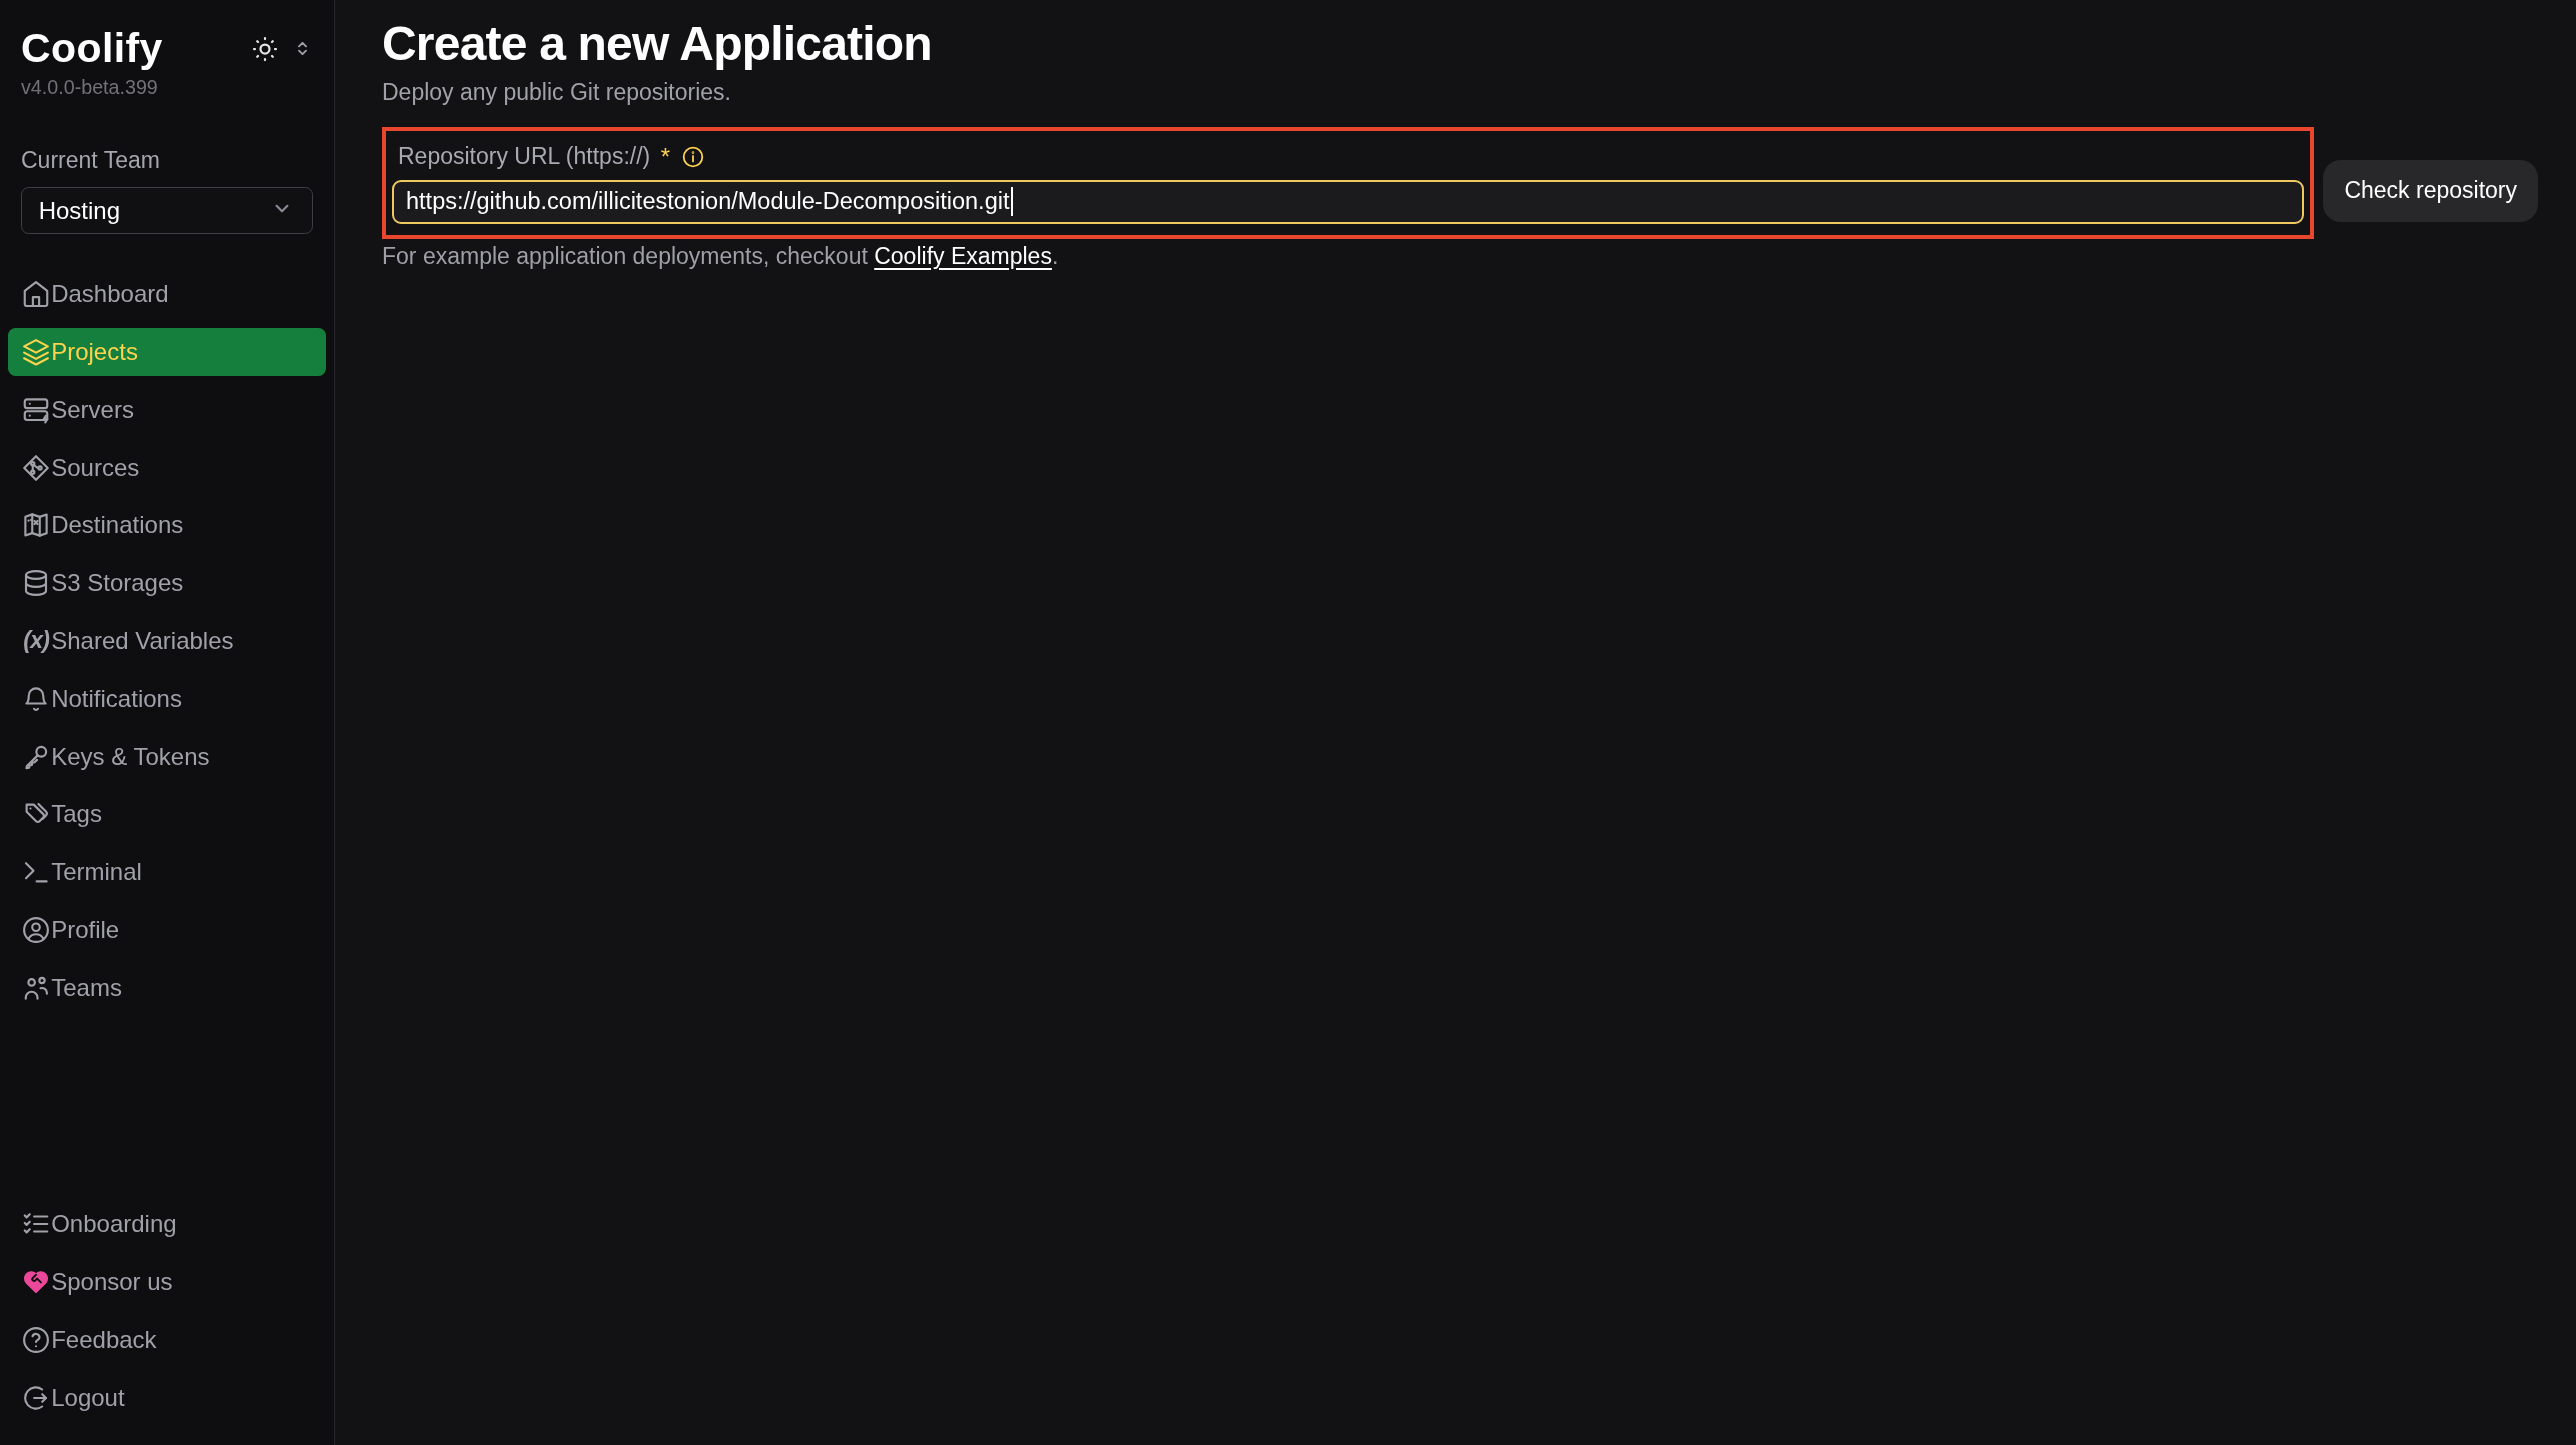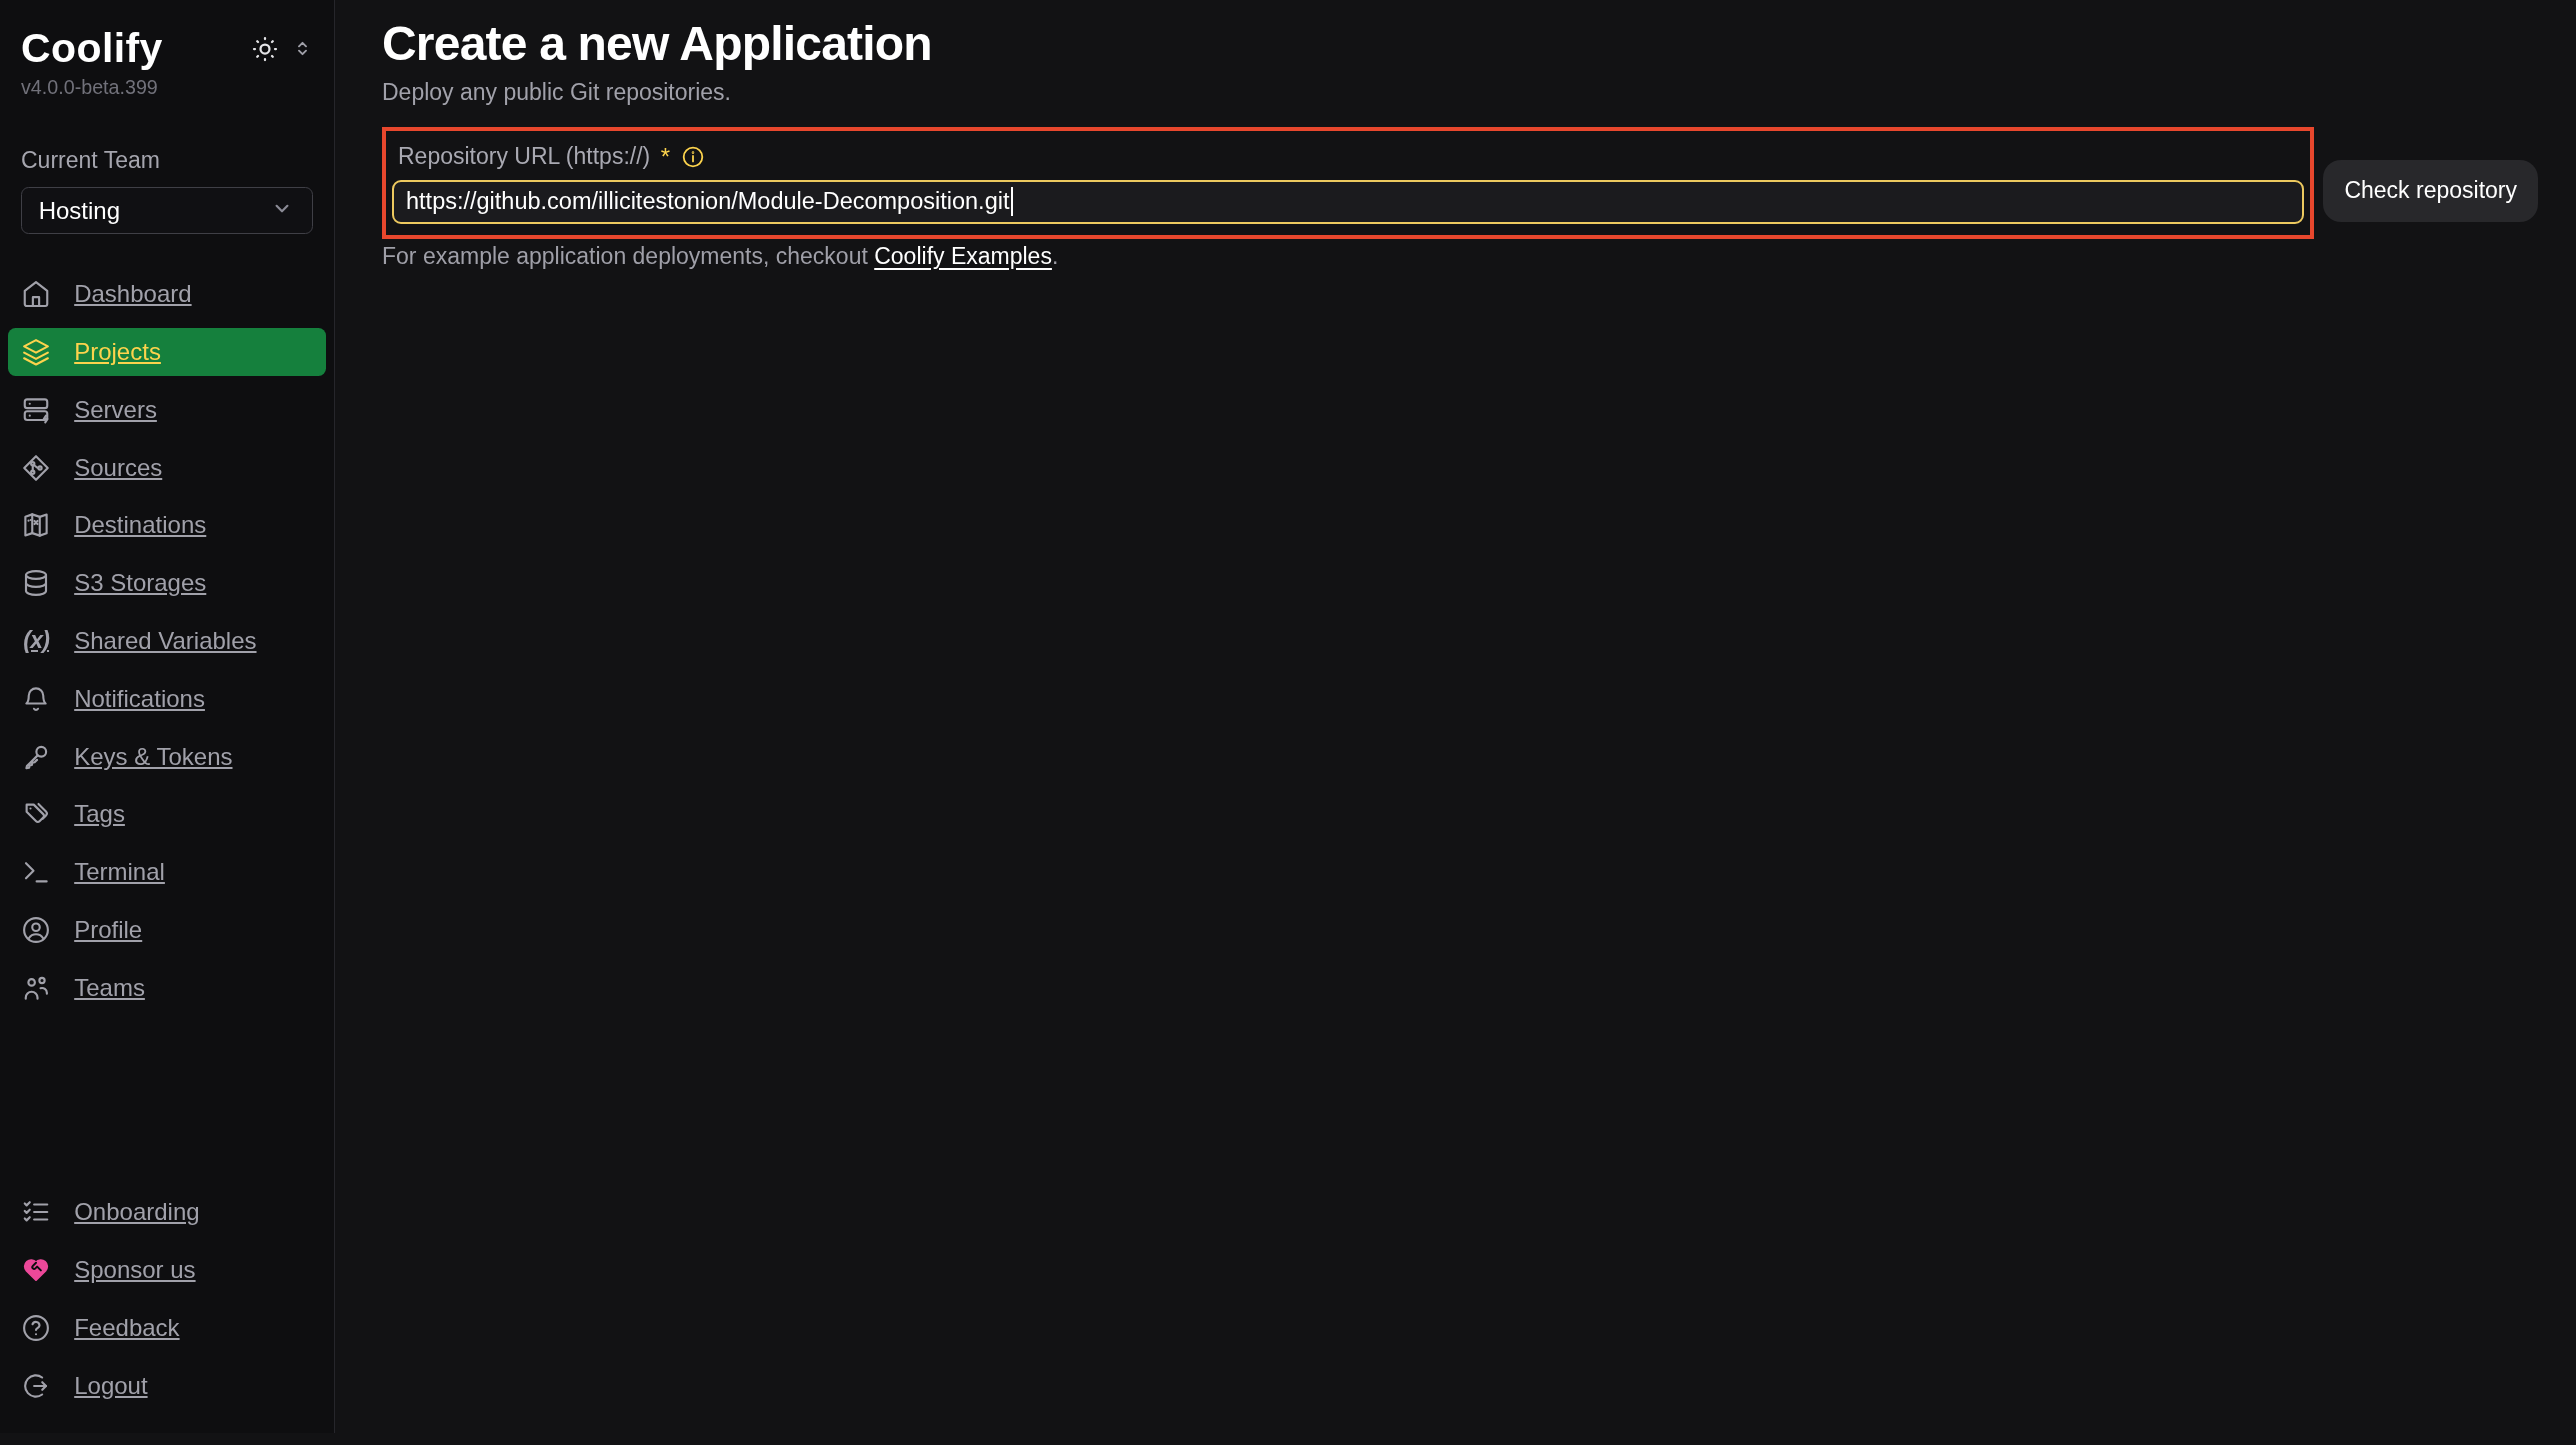--- a/index.html
+++ b/index.html
@@ -5,21 +5,21 @@
   * { box-sizing: border-box; margin: 0; padding: 0; }
   html, body {
     width: 2576px; height: 1446px;
     background: #121214;
     font-family: "Liberation Sans", sans-serif;
     overflow: hidden;
     -webkit-font-smoothing: antialiased;
   }
   
   .sidebar {
-    position: absolute; left: 0; top: 0; bottom: 12px;
+    position: absolute; left: 0; top: 0; bottom: 0;
     width: 335px;
     background: #0e0e10;
     border-right: 1.5px solid #26262b;
     display: flex; flex-direction: column;
     padding: 26px 0 13.6px;
   }
   .logo-row {
     padding: 0 21px;
     display: flex; align-items: flex-start; justify-content: space-between;
   }
@@ -35,24 +35,24 @@
     display: flex; align-items: center; justify-content: space-between;
     padding: 0 16.7px;
     font-size: 24px; color: #ffffff;
     background: #101013;
     cursor: pointer;
   }
   .nav { margin-top: 36px; padding: 0 7.6px; display: flex; flex-direction: column; flex: 1; }
   .nav-footer { margin-top: auto; }
   .nav-item {
     height: 48px; border-radius: 7.6px;
-    display: flex; align-items: center; gap: 23px;
+    display: flex; align-items: center; 
     padding: 0 13.6px; margin-bottom: 9.8px;
     color: #a1a1aa; font-size: 24px;
-    cursor: pointer; flex: none; text-decoration: underline;
+    cursor: pointer; flex: none;
   }
   .nav-item .icon { width: 30px; height: 30px; display: flex; align-items: center; justify-content: center; flex: none; }
   .nav-item .icon svg { width: 30px; height: 30px; }
   .nav-item.active { background: #15803d; color: #fcd34d; }
   .icon-text { font-size: 23px; font-weight: 700; font-style: italic; letter-spacing: -0.8px; }
   
   .main {
     position: absolute; left: 336px; top: 0; right: 0; bottom: 0;
     padding: 18px 38px 0 46px;
   }

